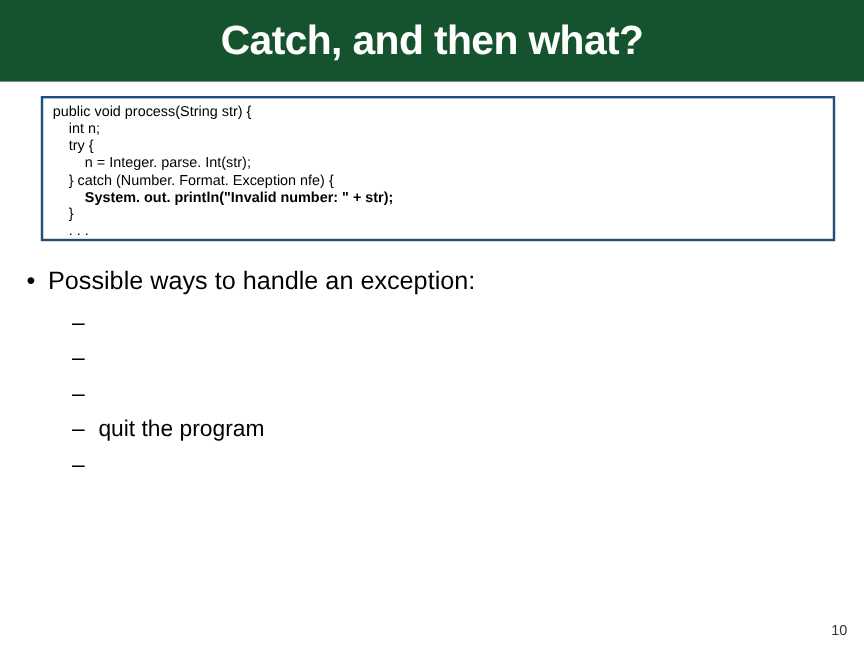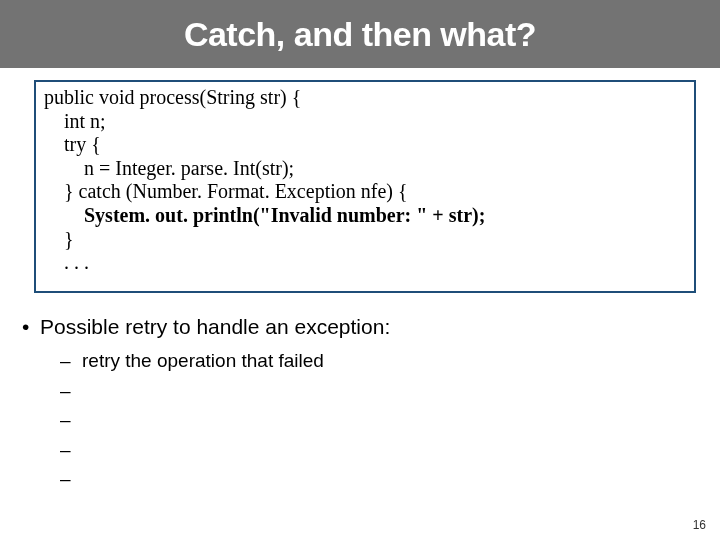--- a/index.html
+++ b/index.html
@@ -12,40 +12,40 @@
     color: #000;
     overflow: hidden;
   }
   .slide {
     width: 720px;
     height: 540px;
     position: relative;
     box-sizing: border-box;
   }
   .title-bar {
-    background: #737373;
+    background: #14532d;
     height: 68px;
     display: flex;
     align-items: center;
     justify-content: center;
   }
   .title-bar h1 {
     margin: 0;
     color: #fff;
     font-family: Verdana, Arial, sans-serif;
     font-weight: 900;
     font-size: 34px;
     letter-spacing: -0.5px;
   }
   .code-box {
     margin: 12px 24px 0 34px;
     border: 2px solid #1f4e79;
-    padding: 4px 8px 16px 8px;
-    font-family: Liberation Serif, serif;
-    font-size: 20px;
+    padding: 4px 8px 0 8px;
+    font-family: Liberation Sans, sans-serif;
+    font-size: 12px;
     line-height: 1.18;
     white-space: pre;
   }
   .code-box b {
     font-weight: bold;
   }
   .body-content {
     margin: 18px 24px 0 22px;
     font-size: 21px;
     line-height: 1.5;
@@ -93,36 +93,36 @@
 <span>    try {</span>
 <span>        n = Integer. parse. Int(str);</span>
 <span>    } catch (Number. Format. Exception nfe) {</span>
 <span>        </span><b>System. out. println("Invalid number: " + str);</b>
 <span>    }</span>
 <span>    . . .</span></div>
 
   <div class="body-content">
     <div class="bullet-line">
       <span class="bullet">•</span>
-      <span>Possible retry to handle an exception:</span>
+      <span>Possible ways to handle an exception:</span>
     </div>
     <div class="sub-list">
-      <div class="sub-line">
-        <span class="dash">–</span>
-        <span>retry the operation that failed</span>
-      </div>
       <div class="sub-line">
         <span class="dash">–</span>
       </div>
       <div class="sub-line">
         <span class="dash">–</span>
       </div>
       <div class="sub-line">
         <span class="dash">–</span>
       </div>
       <div class="sub-line">
         <span class="dash">–</span>
+        <span>quit the program</span>
+      </div>
+      <div class="sub-line">
+        <span class="dash">–</span>
       </div>
     </div>
   </div>
 
-  <div class="page-num">16</div>
+  <div class="page-num">10</div>
 </div>
 
 </body></html>

